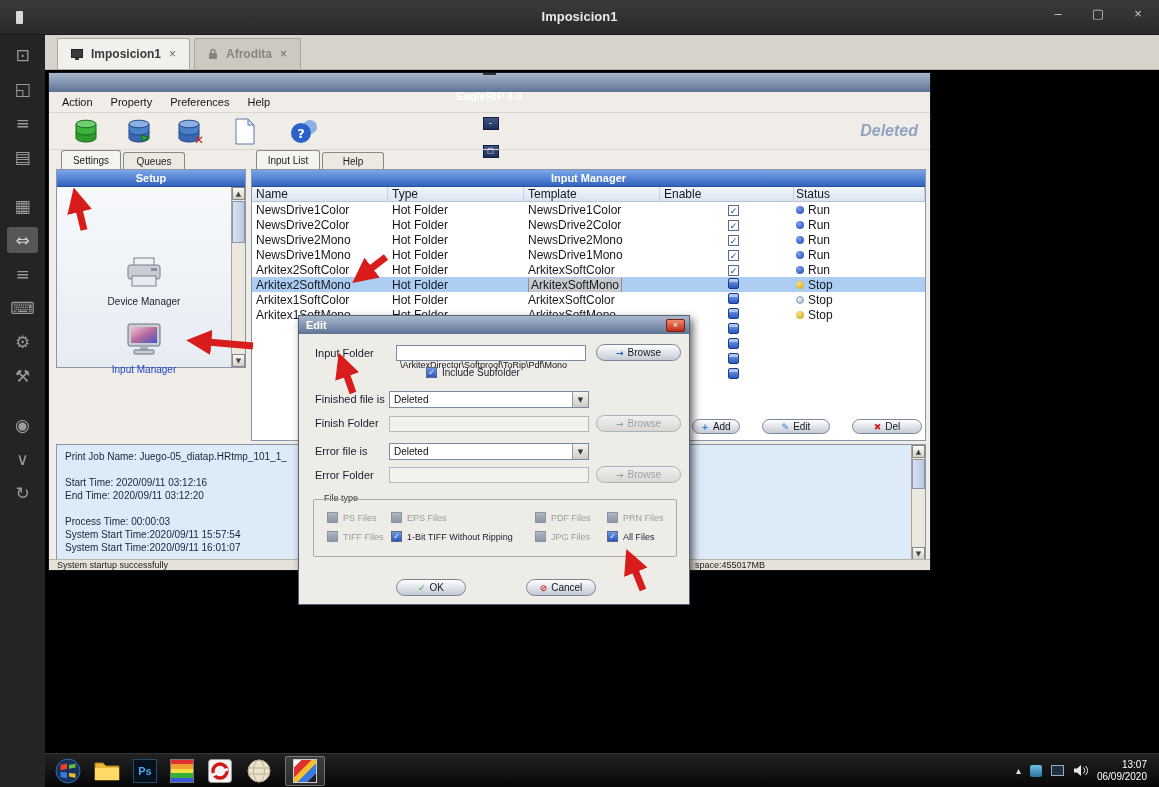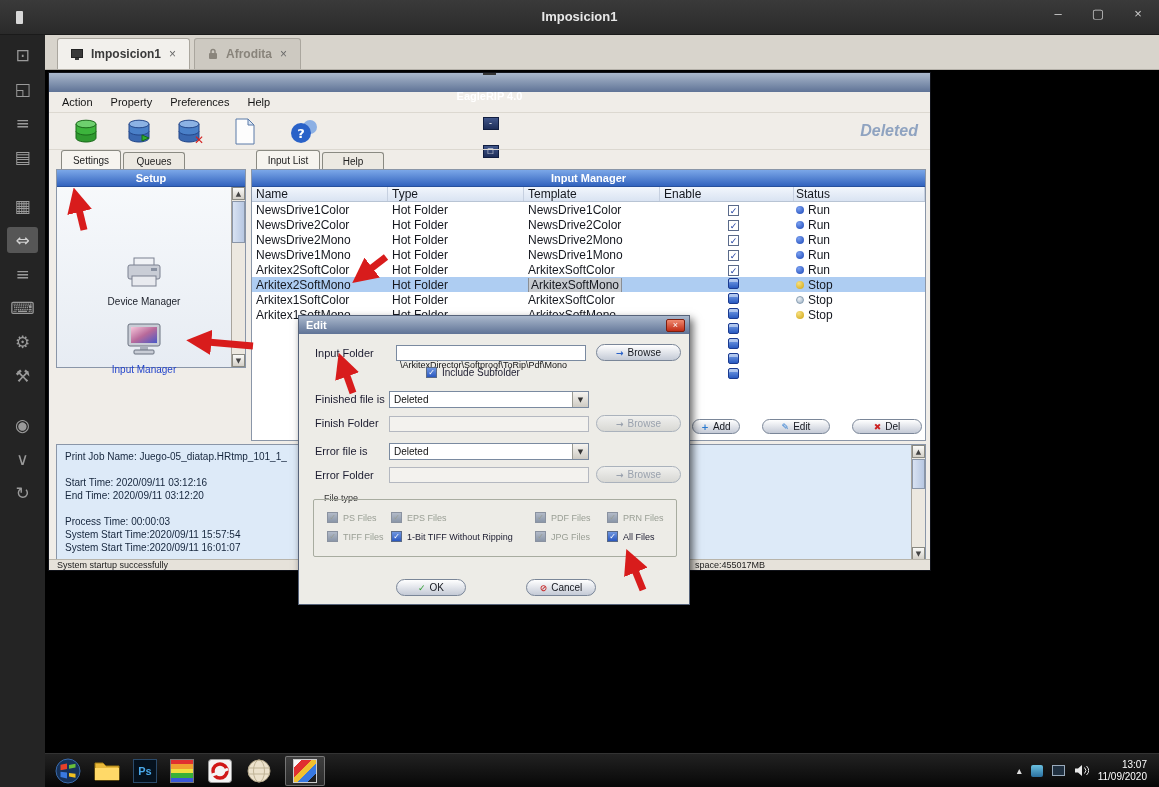--- a/index.html
+++ b/index.html
@@ -664,21 +664,21 @@
         <span class="tic sym">▴</span>
         <span class="sq1"></span>
         <span class="sq2"></span>
         <svg width="15" height="13">
           <path d="M1 4.5 h3 l4 -3.5 v11 l-4 -3.5 h-3 z" fill="#e8e8e8"></path>
           <path d="M10.5 3.5 q3 3 0 6" stroke="#e8e8e8" fill="none"></path>
           <path d="M12.5 2 q4.5 4.5 0 9" stroke="#e8e8e8" fill="none"></path>
         </svg>
         <div class="clock">
           <div>13:07</div>
-          <div>11/09/2020</div>
+          <div>06/09/2020</div>
         </div>
       </div>
     </div>
   </div>
 
   <svg class="arrows" width="1159" height="787">
     <defs>
       <marker id="ah" markerWidth="3.6" markerHeight="3.6" refX="2.2" refY="1.8" orient="auto">
         <path d="M0,0 L3.6,1.8 L0,3.6 z" fill="#d81c1c"></path>
       </marker>

